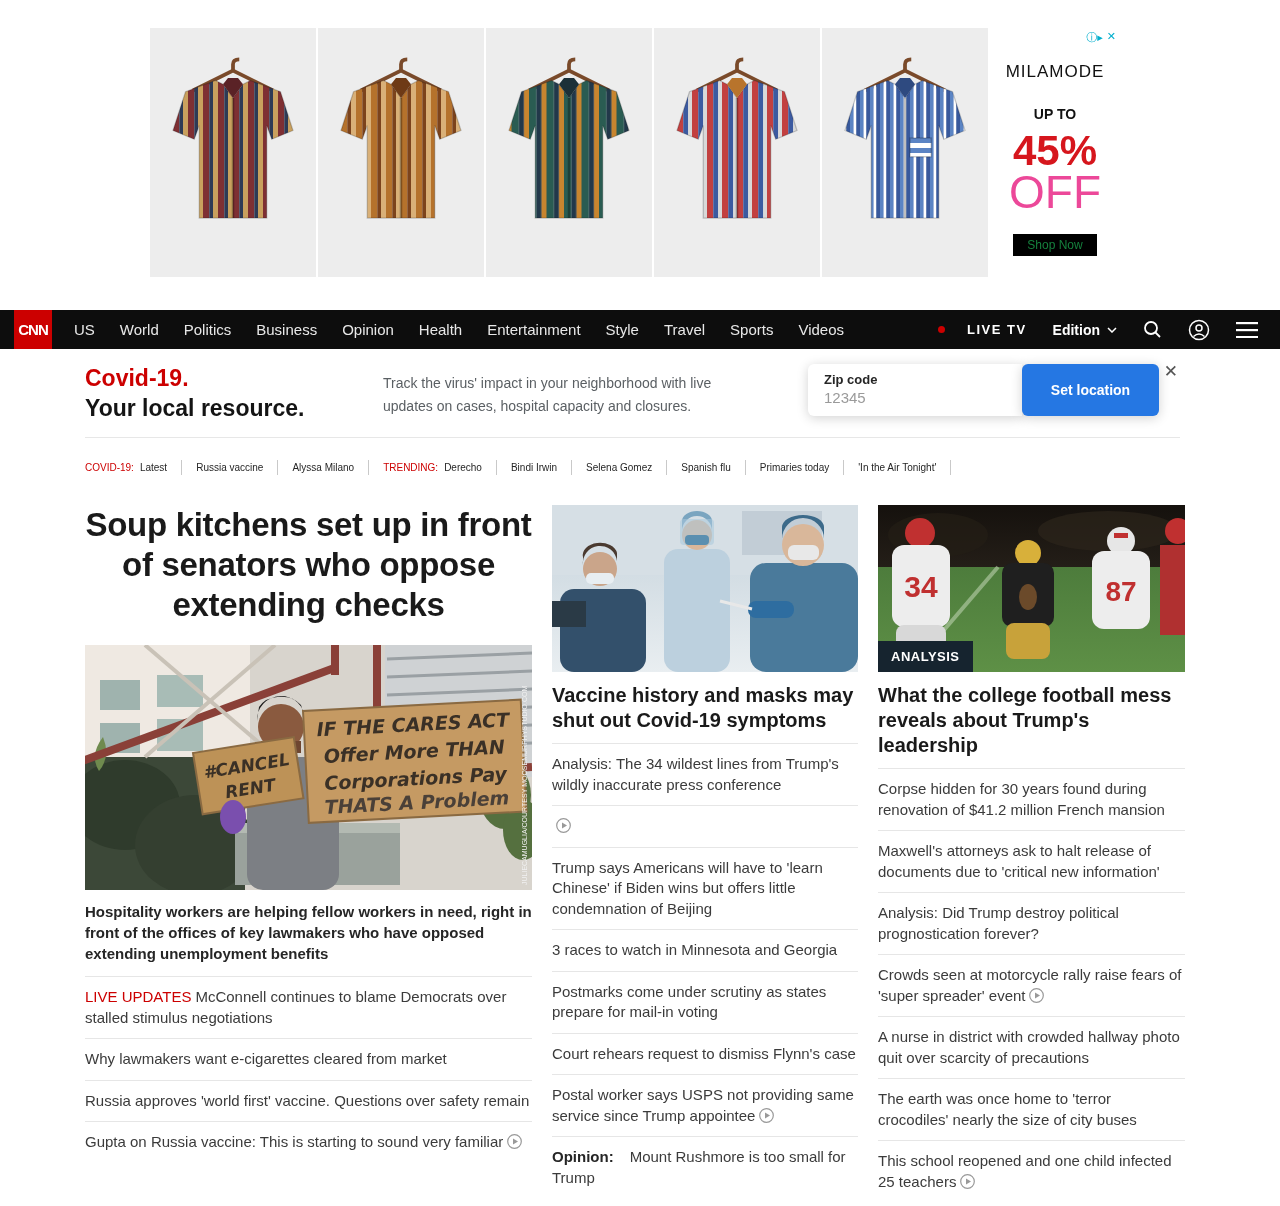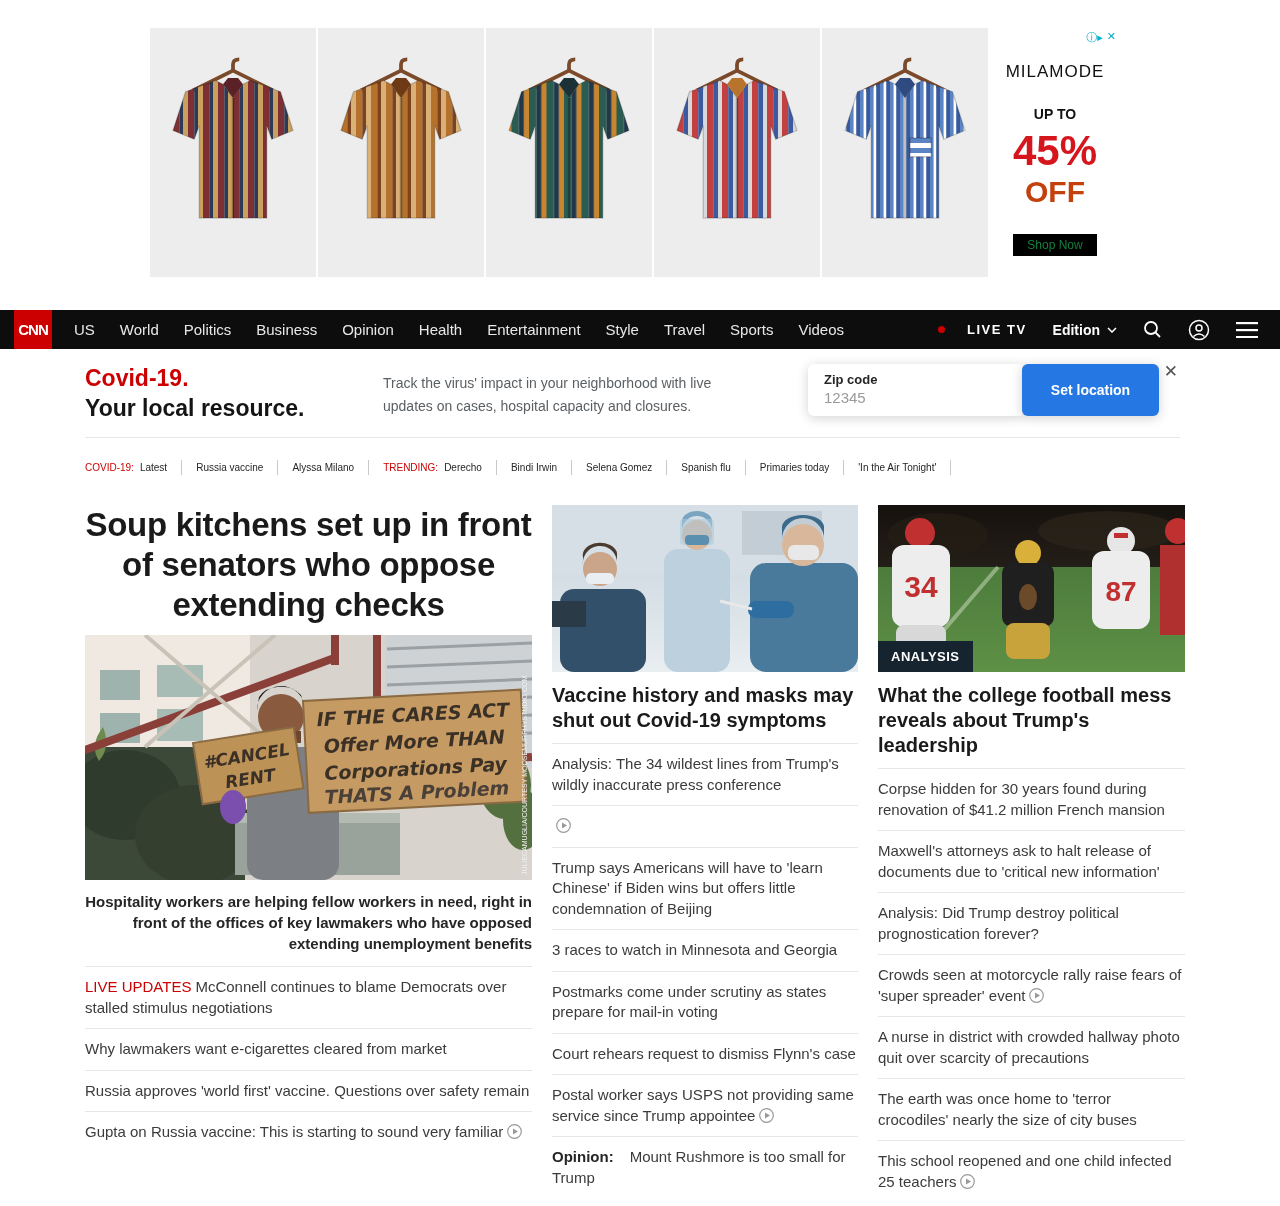--- a/index.html
+++ b/index.html
@@ -5,21 +5,21 @@
   * { margin:0; padding:0; box-sizing:border-box; }
   html,body { width:1280px; height:1206px; background:#ffffff; font-family:"Liberation Sans","DejaVu Sans",sans-serif; position:relative; }
 
   
   .ad { position:absolute; left:150px; top:28px; width:970px; height:249px; display:flex; background:#fff; }
   .tile { width:166px; height:249px; background:#ededed; margin-right:2px; display:flex; align-items:center; justify-content:center; }
   .ad-right { width:130px; height:249px; background:#fff; text-align:center; padding-top:34px; position:relative; }
   .ad-brand { font-size:17px; letter-spacing:1px; color:#111; font-weight:400; }
   .ad-upto { font-size:14px; font-weight:700; color:#111; margin-top:24px; }
   .ad-disc { font-size:42px; font-weight:800; color:#d6161d; line-height:42px; margin-top:8px; }
-  .ad-off  { font-size:30px; font-weight:700; color:#c2410c; line-height:40px; }
+  .ad-off  { font-size:46px; font-weight:400; color:#ec4899; line-height:40px; }
   .ad-cta { display:inline-block; margin-top:22px; background:#000; color:#15803d; font-size:12px; padding:4px 14px; cursor:pointer; }
   .ad-corner { position:absolute; top:2px; right:4px; display:flex; gap:4px; font-size:11px; color:#00aecd; }
   .ad-corner span { cursor:pointer; }
 
   
   .navbar { position:absolute; left:0; top:310px; width:1280px; height:39px; background:#0d0d0d; display:flex; align-items:center; }
   .logo { width:38px; height:39px; background:#cc0000; color:#fff; display:flex; align-items:center; justify-content:center; font-weight:800; font-size:15px; margin-left:14px; letter-spacing:-1px; cursor:pointer; }
   .nav-items { display:flex; margin-left:22px; gap:25px; }
   .nav-item { color:#e8e8e8; font-size:15px; cursor:pointer; white-space:nowrap; }
   .nav-right { margin-left:auto; display:flex; align-items:center; gap:26px; margin-right:22px; }
@@ -43,23 +43,23 @@
   .rule { position:absolute; left:85px; top:437px; width:1095px; height:1px; background:#e7e7e7; }
 
   
   .trending { position:absolute; left:85px; top:460px; width:1110px; display:flex; align-items:center; font-size:10px; color:#262626; }
   .tr-label { color:#cc0000; margin-right:6px; white-space:nowrap; }
   .tr-item { cursor:pointer; white-space:nowrap; }
   .tr-div { width:1px; height:15px; background:#c9c9c9; margin:0 14px; }
 
   
   .main { position:absolute; left:85px; top:505px; width:1100px; display:grid; grid-template-columns:447px 306px 307px; column-gap:20px; }
-  .lead-headline { font-size:33px; line-height:40px; font-weight:700; color:#1a1a1a; text-align:center; cursor:pointer; margin-bottom:10px; letter-spacing:-0.3px; }
+  .lead-headline { font-size:33px; line-height:40px; font-weight:700; color:#1a1a1a; text-align:center; cursor:pointer; margin-bottom:20px; letter-spacing:-0.3px; }
   .photo { display:block; cursor:pointer; }
-  .caption { margin-top:11px; padding-bottom:12px; font-size:15px; font-weight:700; line-height:21px; color:#262626;text-align:right; }
+  .caption { margin-top:11px; padding-bottom:12px; font-size:15px; font-weight:700; line-height:21px; color:#262626; }
   .col-headline { font-size:20px; line-height:25px; font-weight:700; color:#1a1a1a; cursor:pointer; margin:11px 0 10px; }
   .news-item { border-top:1px solid #e6e6e6; padding:10px 0; font-size:15px; line-height:20.5px; color:#3b3b3b; cursor:pointer; }
   .red-label { color:#cc0000; margin-right:4px; }
   .bold-prefix { font-weight:700; color:#262626; margin-right:16px; }
   .play { display:inline-block; vertical-align:-2px; margin-left:4px; }
   .photo-wrap { position:relative; }
   .badge { position:absolute; left:0; bottom:0; background:#16242f; color:#fff; font-size:13px; font-weight:700; letter-spacing:0.5px; padding:8px 13px; }
 </style>
 </head>
 <body>

